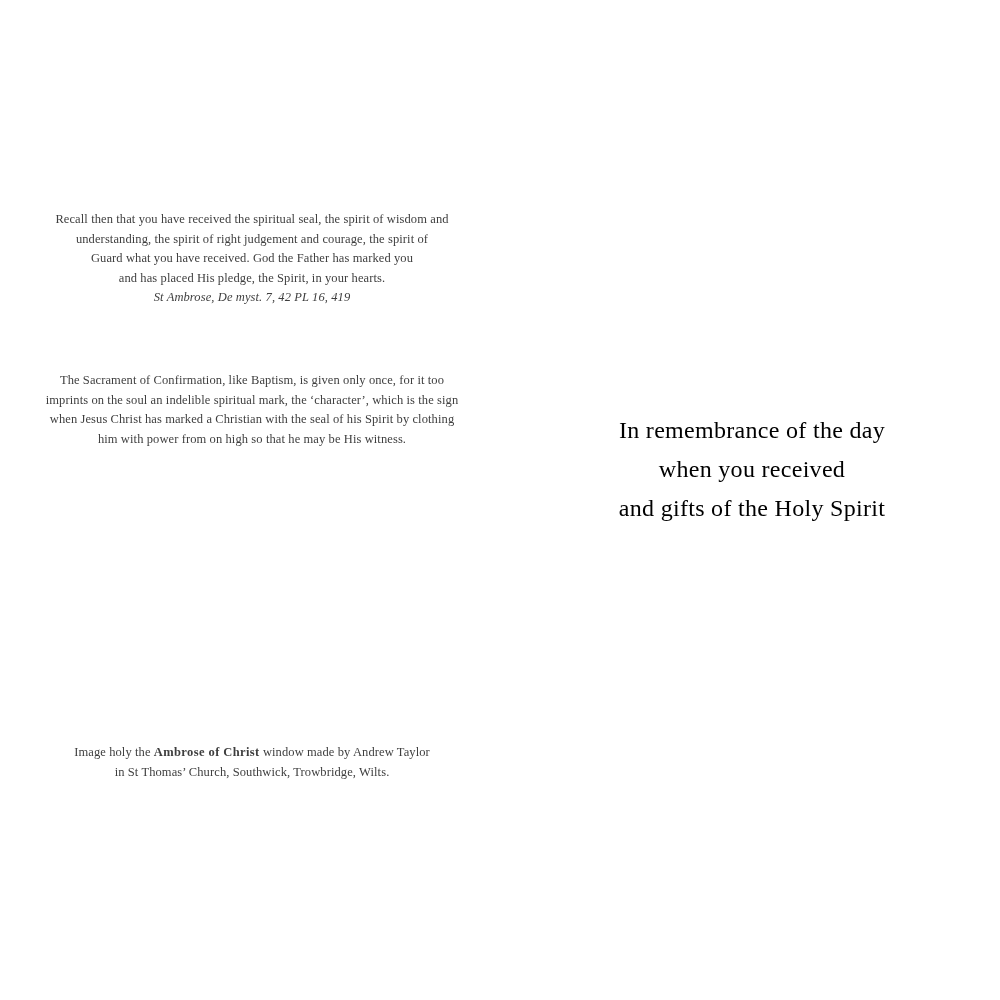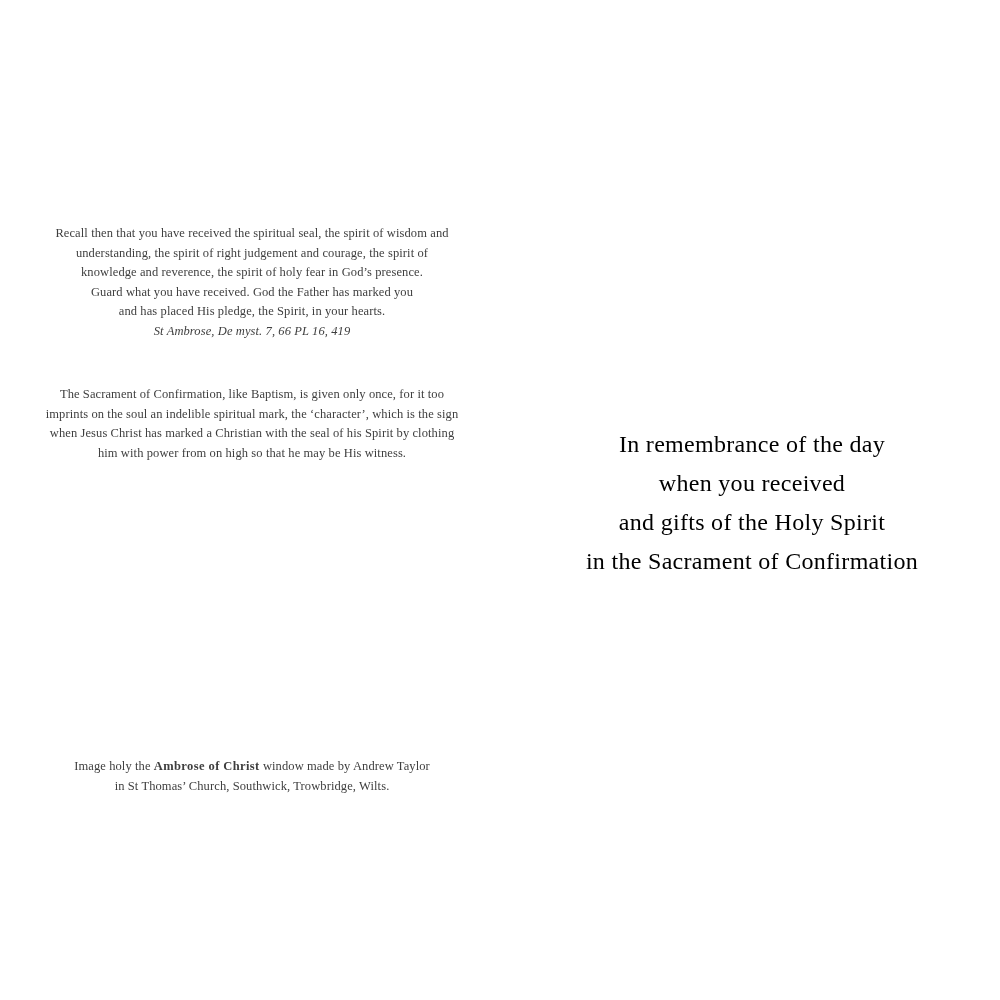--- a/index.html
+++ b/index.html
@@ -11,21 +11,21 @@
     overflow: hidden;
   }
   .spread {
     position: relative;
     width: 1000px;
     height: 1000px;
     background: #ffffff;
   }
   .page {
     position: absolute;
-    top: 14px;
+    top: 0;
     height: 820px;
   }
   .page-left  { left: 28px;  width: 448px; }
   .page-right { left: 537px; width: 430px; }
 
   .text-block {
     position: absolute;
     width: 100%;
     text-align: center;
     color: #3e3e3e;
@@ -55,24 +55,23 @@
 </head>
 <body>
 
 <div class="spread">
 
   <div class="page page-left">
 
     <div class="text-block small-text" id="quote-block">
       <div class="line">Recall then that you have received the spiritual seal, the spirit of wisdom and</div>
       <div class="line">understanding, the spirit of right judgement and courage, the spirit of</div>
-      <div class="line">knowledge and reverence, the spirit of holy fear in God’s presence.</div>
       <div class="line">Guard what you have received. God the Father has marked you</div>
       <div class="line">and has placed His pledge, the Spirit, in your hearts.</div>
-      <div class="line attribution">St Ambrose, De myst. 7, 66 PL 16, 419</div>
+      <div class="line attribution">St Ambrose, De myst. 7, 42 PL 16, 419</div>
     </div>
 
     <div class="text-block small-text" id="paragraph-block">
       <div class="line">The Sacrament of Confirmation, like Baptism, is given only once, for it too</div>
       <div class="line">imprints on the soul an indelible spiritual mark, the ‘character’, which is the sign</div>
       <div class="line">when Jesus Christ has marked a Christian with the seal of his Spirit by clothing</div>
       <div class="line">him with power from on high so that he may be His witness.</div>
     </div>
 
     <div class="text-block small-text" id="credit-block">
@@ -81,18 +80,17 @@
     </div>
 
   </div>
 
   <div class="page page-right">
 
     <div class="text-block" id="sentiment-block">
       <div class="line">In remembrance of the day</div>
       <div class="line">when you received</div>
       <div class="line">and gifts of the Holy Spirit</div>
-      <div class="line">in the Sacrament of Confirmation</div>
     </div>
 
   </div>
 
 </div>
 
 </body></html>

